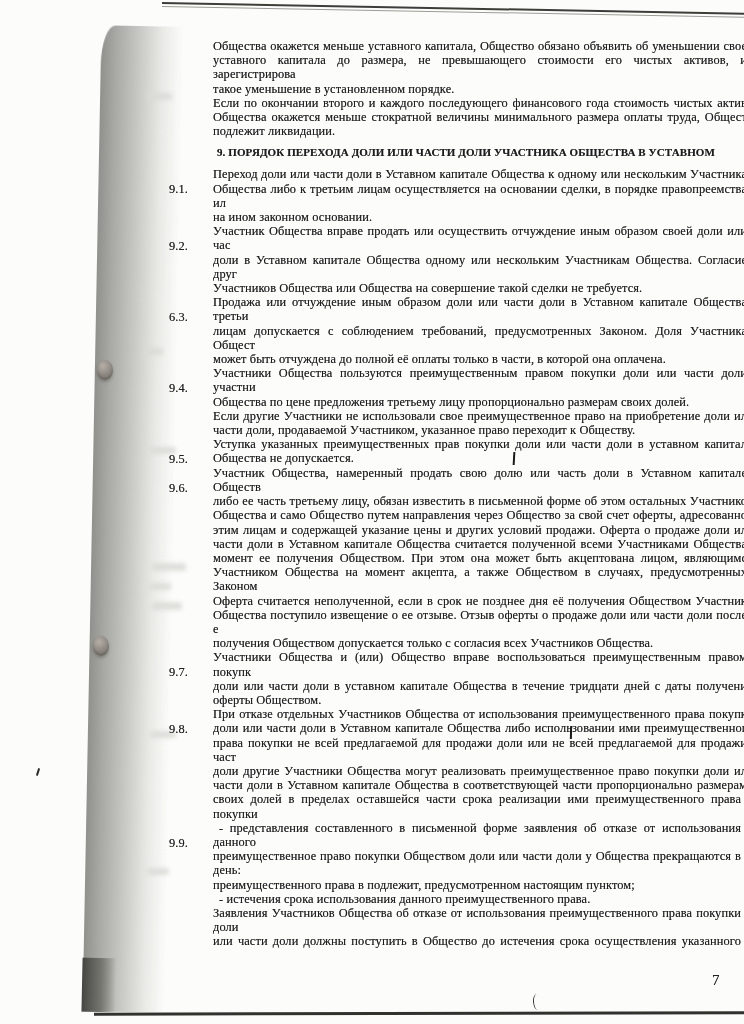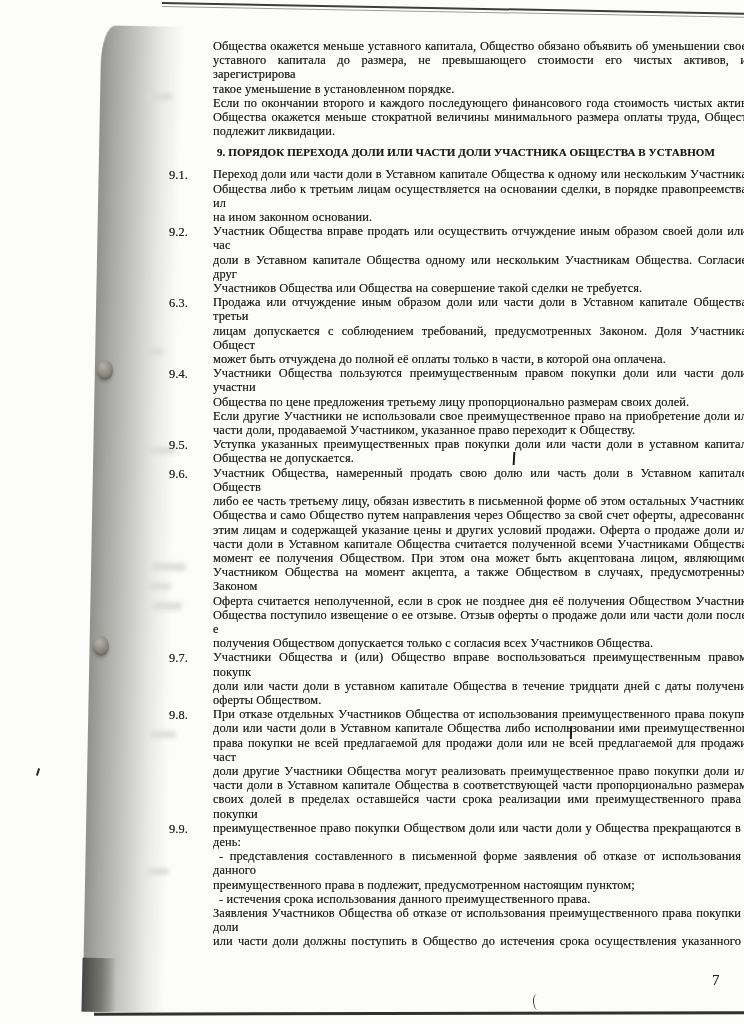--- a/index.html
+++ b/index.html
@@ -104,21 +104,21 @@
   .t-c { width: 534px; text-align-last: justify; }
   .line.dash { text-indent: 6px; }
   .heading .line {
     width: 552px; margin-left: -23px;
     font-weight: bold;
     font-size: 11px; line-height: 21px;
     text-align: center; text-align-last: center;
   }
   .num {
     position: absolute;
-    left: -44px; top: 1px;
+    left: -44px; top: 15px;
     width: 42px;
     text-align: left;
   }
 
   .page-number {
     position: absolute;
     left: 712px; top: 972px;
     font-size: 15px;
     color: #222;
     text-shadow: 0 0 0.5px rgba(25,25,28,0.6);
@@ -216,22 +216,22 @@
         <span class="num">9.8.</span>
         <div class="line t-c">При отказе отдельных Участников Общества от использования преимущественного права покупк</div>
         <div class="line t-c">доли или части доли в Уставном капитале Общества либо использовании ими преимущественног</div>
         <div class="line t-c">права покупки не всей предлагаемой для продажи доли или не всей предлагаемой для продажи част</div>
         <div class="line t-c">доли другие Участники Общества могут реализовать преимущественное право покупки доли ил</div>
         <div class="line t-c">части доли в Уставном капитале Общества в соответствующей части пропорционально размерам</div>
         <div class="line t-f">своих долей в пределах оставшейся части срока реализации ими преимущественного права покупки</div>
       </div>
       <div class="block item">
         <span class="num">9.9.</span>
+        <div class="line t-f dash">- представления составленного в письменной форме заявления об отказе от использования данного</div>
         <div class="line t-f">преимущественное право покупки Обществом доли или части доли у Общества прекращаются в день:</div>
-        <div class="line t-f dash">- представления составленного в письменной форме заявления об отказе от использования данного</div>
         <div class="line t-s">преимущественного права в подлежит, предусмотренном настоящим пунктом;</div>
         <div class="line t-s dash">- истечения срока использования данного преимущественного права.</div>
         <div class="line t-f">Заявления Участников Общества об отказе от использования преимущественного права покупки доли</div>
         <div class="line t-f">или части доли должны поступить в Общество до истечения срока осуществления указанного</div>
       </div>
     </div>
 
   <div class="page-number">7</div>
 </div>
 

